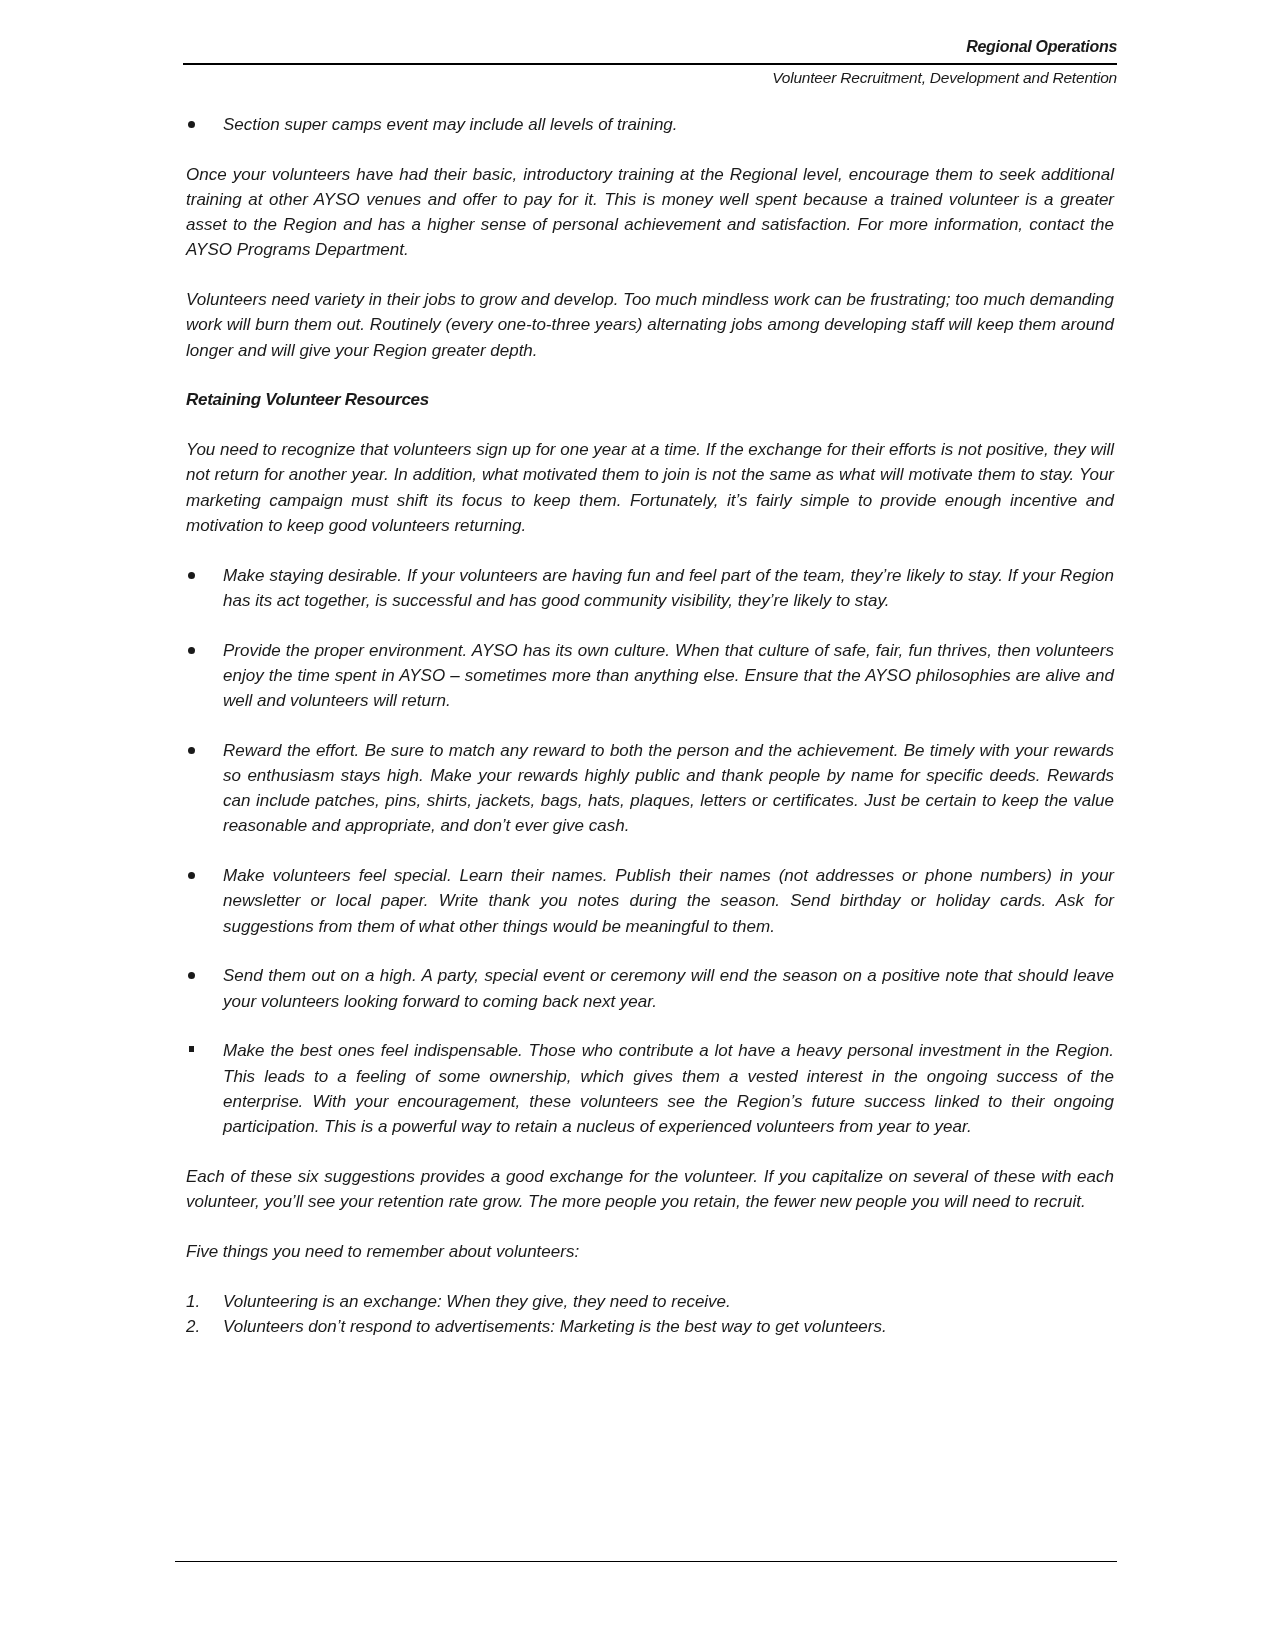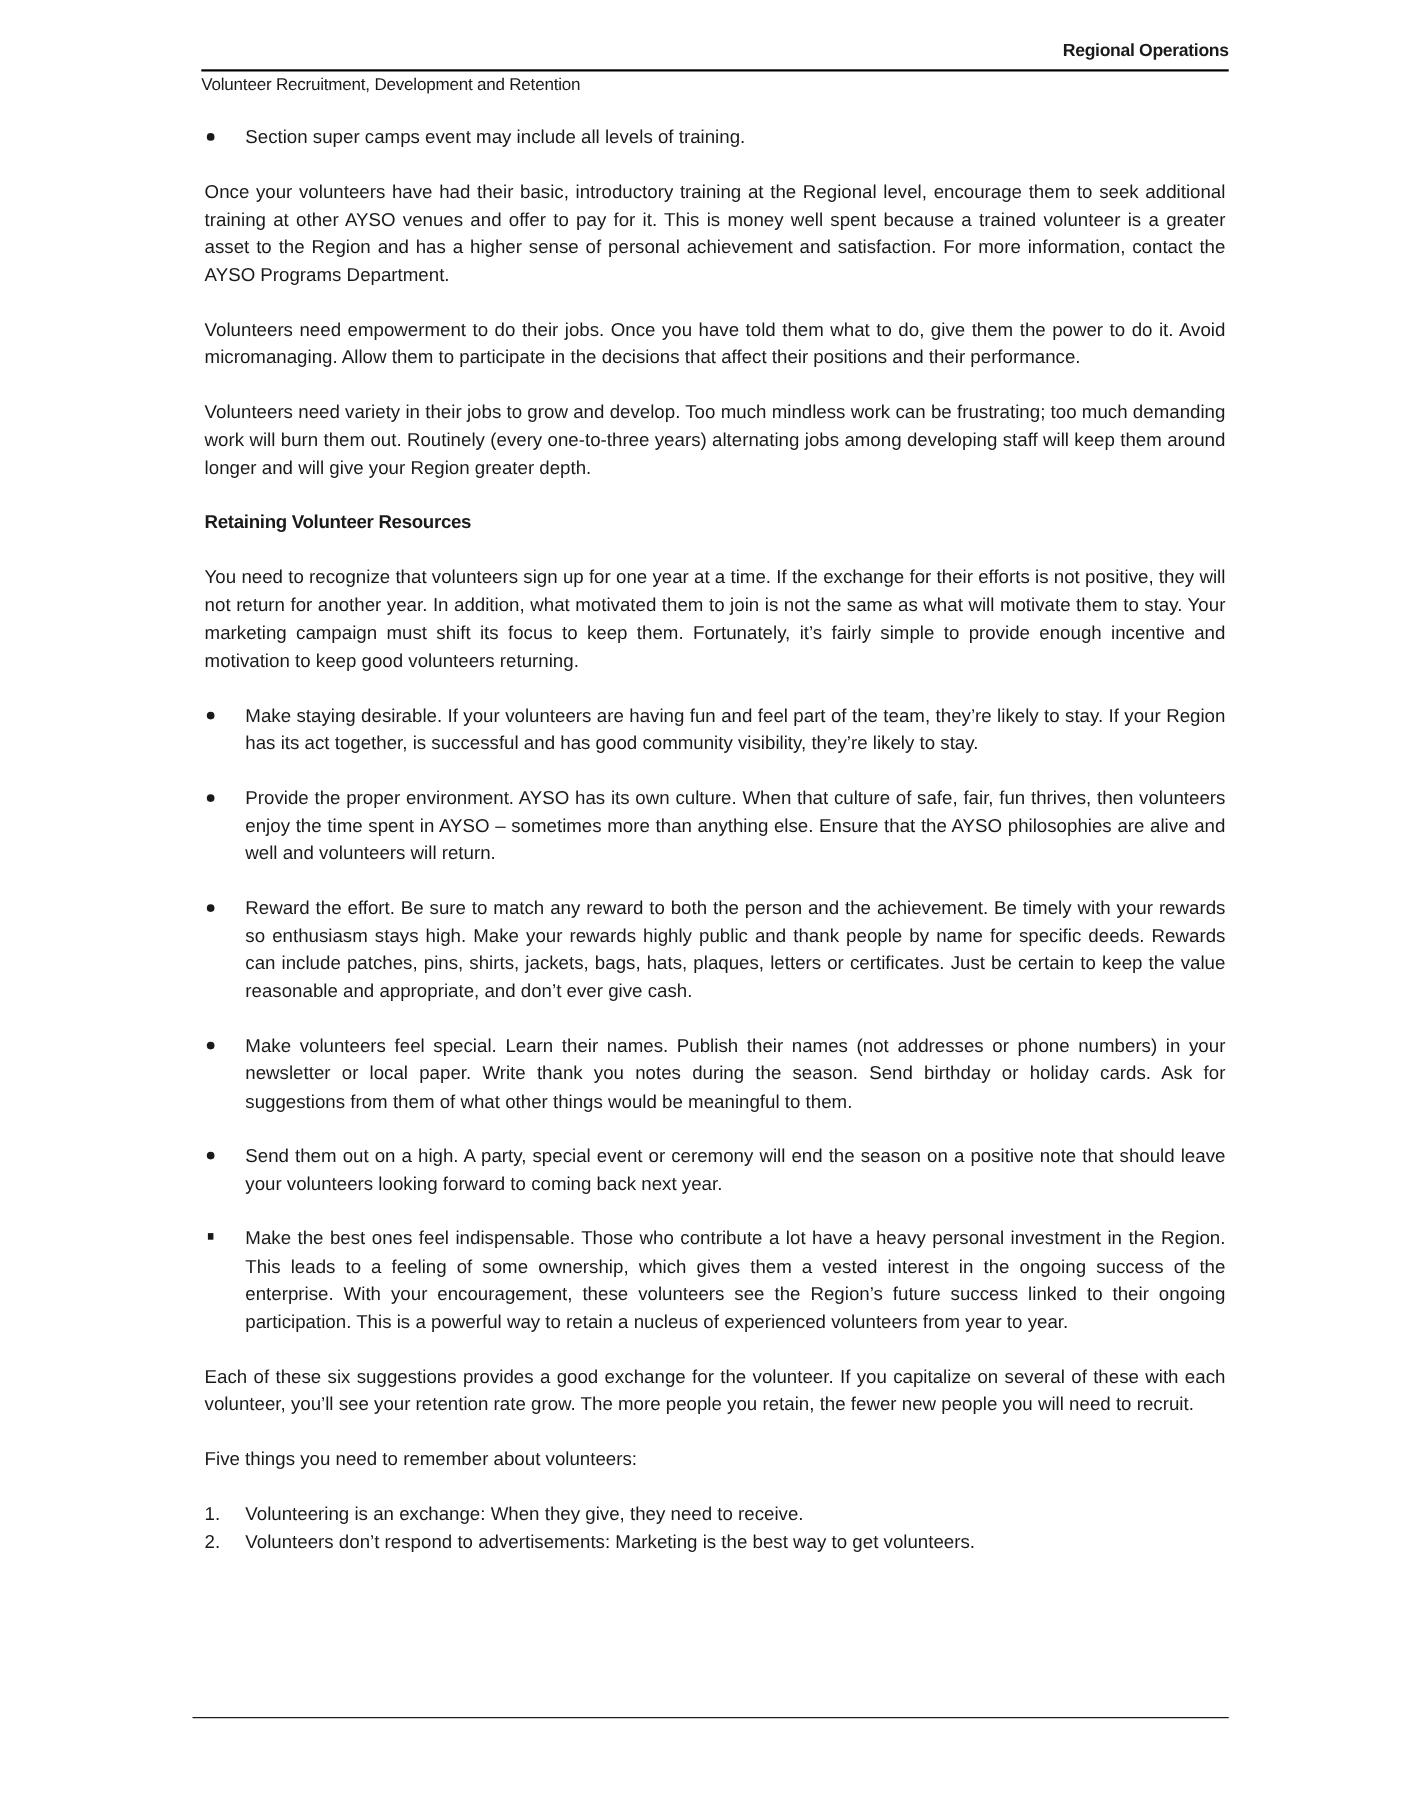--- a/index.html
+++ b/index.html
@@ -1,22 +1,22 @@
 <!DOCTYPE html>
 <html><head>
 <meta charset="utf-8">
 <style>
   html, body { margin: 0; padding: 0; background: #ffffff; }
   body { width: 1275px; height: 1650px; position: relative; overflow: hidden;
          font-family: "Liberation Sans", sans-serif; color: #1a1a1a; }
-  .page { position: absolute; left: 0; top: 0; width: 1043px; height: 1650px; }
+  .page { position: absolute; left: 0; top: 0; width: 1043px; height: 1650px; font-style: italic; }
   .header { position: absolute; left: 183px; top: 38px; width: 934px; }
   .header-title { text-align: right; font-weight: bold; font-size: 16px; letter-spacing: -0.3px; height: 22px; }
   .header-rule { border-top: 2px solid #000; margin-top: 3px; }
-  .header-sub { font-size: 15.5px; margin-top: 4px; letter-spacing: -0.2px; }
+  .header-sub { text-align: right; font-size: 15.5px; margin-top: 4px; letter-spacing: -0.2px; }
   .content { position: absolute; left: 186px; top: 112px; width: 928px; font-size: 17px; line-height: 25.2px; }
   p { margin: 0 0 24.6px 0; text-align: justify; }
   .bullet { position: relative; padding-left: 37px; margin: 0 0 24.6px 0; text-align: justify; }
   .bullet .mark { position: absolute; left: 0; top: 0; width: 20px; }
   .bullet .mark.dot::before { content: ""; position: absolute; left: 2px; top: 9px; width: 7px; height: 7px; border-radius: 50%; background: #1a1a1a; }
   .bullet .mark.square::before { content: ""; position: absolute; left: 3px; top: 8px; width: 5px; height: 6px; background: #1a1a1a; }
   h3 { font-size: 17px; font-weight: bold; margin: 0 0 24.6px 0; letter-spacing: -0.3px; line-height: 25.2px; }
   h3.tight { margin-bottom: 0; }
   .numbered { position: relative; padding-left: 37px; margin: 0; }
   .numbered .num { position: absolute; left: 0; top: 0; }
@@ -36,21 +36,20 @@
   </div>
 
   <div class="content">
 
     <div class="bullet">
       <span class="mark dot"></span>
       <span>Section super camps event may include all levels of training.</span>
     </div>
 
     <p>Once your volunteers have had their basic, introductory training at the Regional level, encourage them to seek additional training at other AYSO venues and offer to pay for it. This is money well spent because a trained volunteer is a greater asset to the Region and has a higher sense of personal achievement and satisfaction. For more information, contact the AYSO Programs Department.</p>
-    <p>Volunteers need empowerment to do their jobs. Once you have told them what to do, give them the power to do it. Avoid micromanaging. Allow them to participate in the decisions that affect their positions and their performance.</p>
     <p>Volunteers need variety in their jobs to grow and develop. Too much mindless work can be frustrating; too much demanding work will burn them out. Routinely (every one-to-three years) alternating jobs among developing staff will keep them around longer and will give your Region greater depth.</p>
 
     <h3>Retaining Volunteer Resources</h3>
     <p>You need to recognize that volunteers sign up for one year at a time. If the exchange for their efforts is not positive, they will not return for another year. In addition, what motivated them to join is not the same as what will motivate them to stay. Your marketing campaign must shift its focus to keep them. Fortunately, it’s fairly simple to provide enough incentive and motivation to keep good volunteers returning.</p>
 
     <div class="bullet">
       <span class="mark dot"></span>
       <span>Make staying desirable. If your volunteers are having fun and feel part of the team, they’re likely to stay. If your Region has its act together, is successful and has good community visibility, they’re likely to stay.</span>
     </div>
     <div class="bullet">

